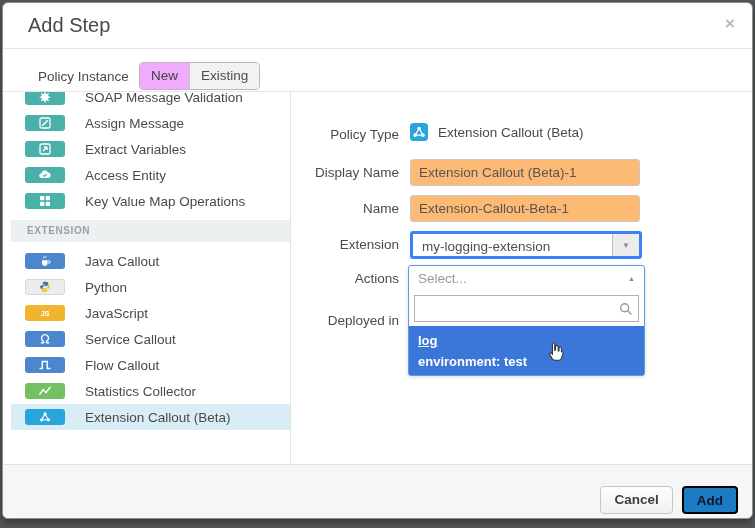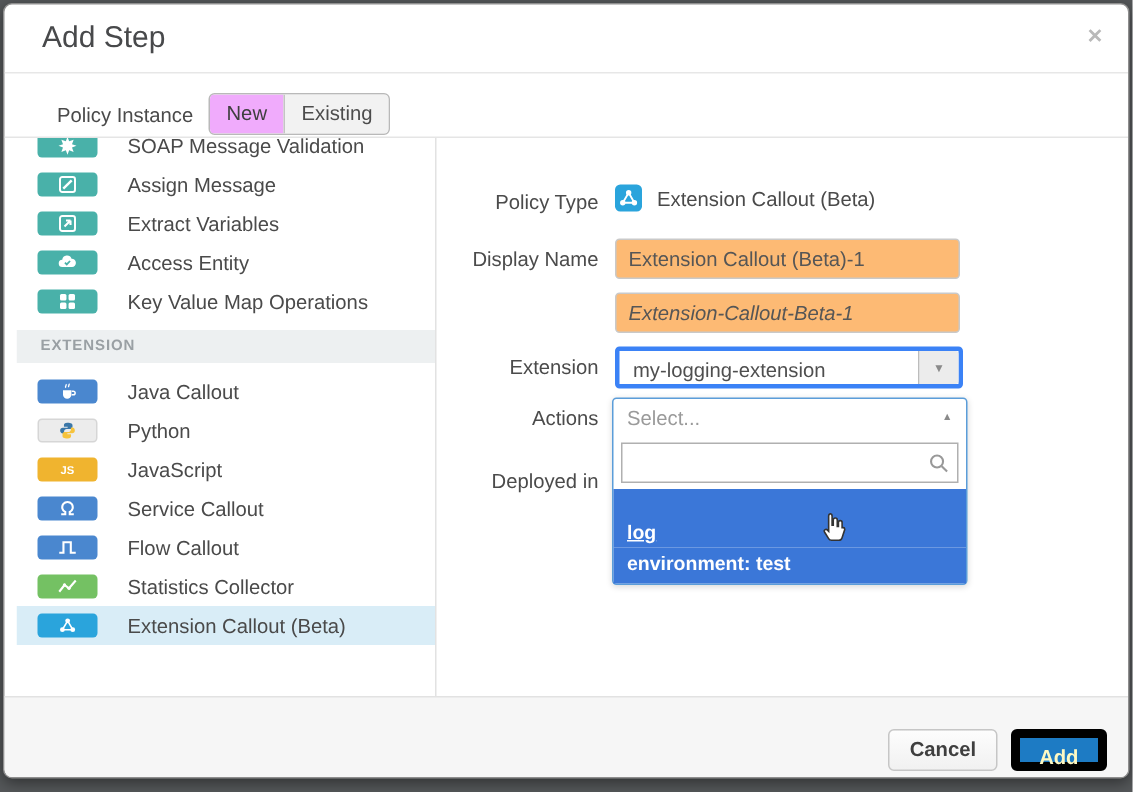--- a/index.html
+++ b/index.html
@@ -59,27 +59,27 @@
   .combo{position:absolute;left:117px;top:173px;width:237px;box-sizing:border-box;border:1px solid #5b9dd9;border-radius:3px;background:#fff;box-shadow:0 1px 4px rgba(0,0,0,.15);z-index:5;}
   .combo-chosen{height:26px;position:relative;cursor:pointer;text-align:center;}
   .combo-placeholder{position:absolute;left:9px;top:0;line-height:26px;font-size:13.5px;color:#9a9a9a;}
   .combo-caret{position:absolute;right:9px;top:0;line-height:26px;font-size:7px;color:#8a8a8a;}
   .combo-search{margin:3px 5px 4px 5px;position:relative;}
   .combo-search input{width:100%;height:27px;box-sizing:border-box;border:1px solid #b0b0b0;padding:0 26px 0 6px;font-size:13px;color:#555;font-family:"Liberation Sans",sans-serif;outline:none;}
   .combo-search .mag{position:absolute;right:6px;top:7px;}
   .dd-list{margin:2px 0 0 0;padding:0 0 0 0;}
   .dd-option{font-size:13px;font-weight:bold;color:#fff;line-height:21px;padding:0 9px;cursor:pointer;}
   .dd-option.hl{background:#3b77d8;}
-  .dd-list .dd-option:first-child{padding-top:18px;text-decoration:underline;}
+  .dd-list .dd-option:first-child{padding-top:4px;text-decoration:underline;}
   .dd-list .dd-option:last-child{padding-bottom:3px;}
   
   .ftr{position:absolute;left:0;right:0;bottom:0;height:54px;background:#f6f6f6;border-top:1px solid #e2e2e2;display:flex;align-items:center;justify-content:flex-end;gap:9px;padding-right:14px;box-sizing:border-box;}
   .btn{height:28px;padding:0 13px;border-radius:4px;font-size:13.5px;font-family:"Liberation Sans",sans-serif;cursor:pointer;line-height:26px;margin-top:16px;}
   .btn-cancel{background:linear-gradient(#fdfdfd,#f1f1f1);border:1px solid #c6c6c6;color:#3f3f3f;font-weight:600;}
-  .btn-add{background:#1d7bc4;border:6px solid #000000;color:#fef9c3;font-weight:bold;}
+  .btn-add{background:#1d7bc4;border:2px solid #000000;color:#0f172a;font-weight:bold;}
   
   .cursor{position:absolute;left:543px;top:338px;z-index:9;pointer-events:none;}
 </style>
 </head>
 <body>
 
 <div class="modal">
 
   <div class="hdr">
     <div class="hdr-title">Add Step</div>
@@ -223,21 +223,22 @@
               <circle cx="8.1" cy="4.9" r="1.6" fill="#fff"></circle>
               <circle cx="11.5" cy="10.8" r="1.6" fill="#fff"></circle>
             </svg>
           </span>
         <span>Extension Callout (Beta)</span>
       </div>
 
       <div class="flabel" style="top:71px">Display Name</div>
       <input class="tinput" style="top: 67px;" type="text" value="Extension Callout (Beta)-1">
 
-      <input class="tinput" style="top: 103px; font-style: italic;" type="text" value="Extension-Callout-Beta-1">
+      <div class="flabel" style="top:107px">Name</div>
+      <input class="tinput" style="top: 103px;" type="text" value="Extension-Callout-Beta-1">
 
       <div class="flabel" style="top:143px">Extension</div>
       <div class="sel">
         <span class="sel-text">my-logging-extension</span>
         <span class="sel-arrow">▼</span>
       </div>
 
       <div class="flabel" style="top:177px">Actions</div>
       <div class="combo">
         <div class="combo-chosen">

